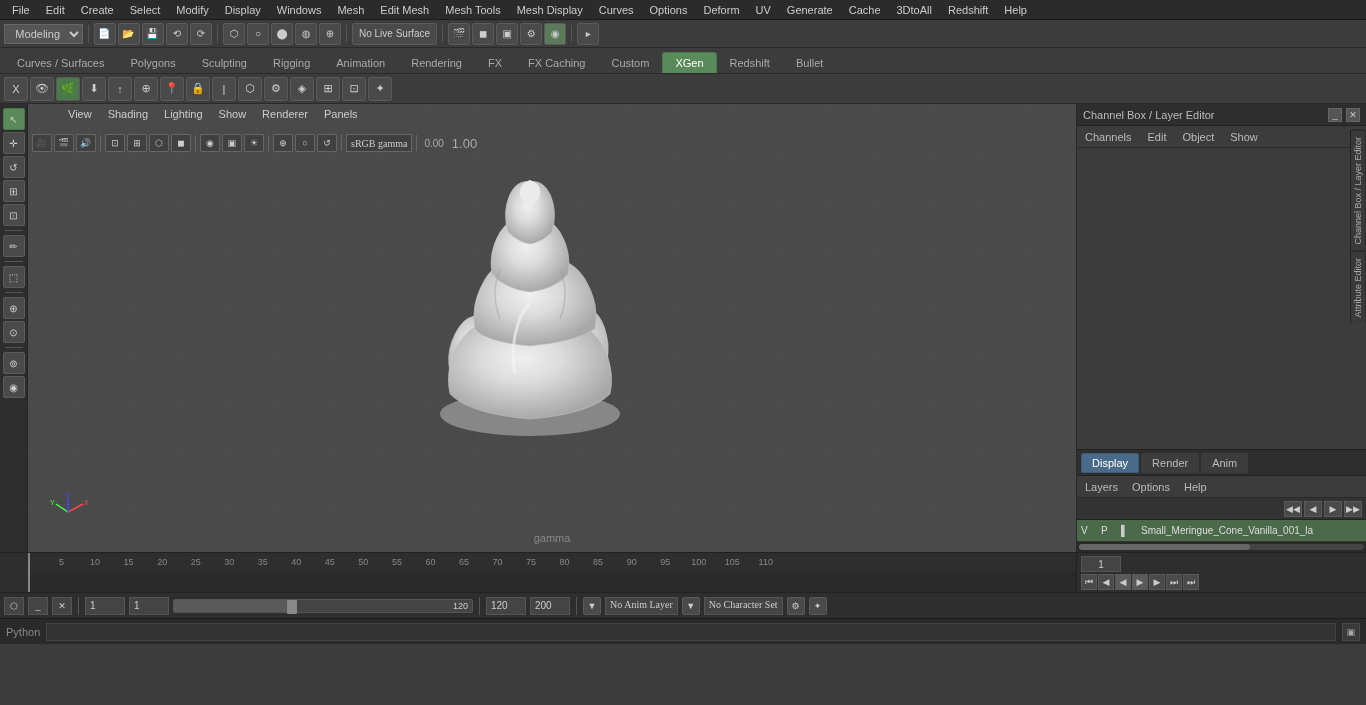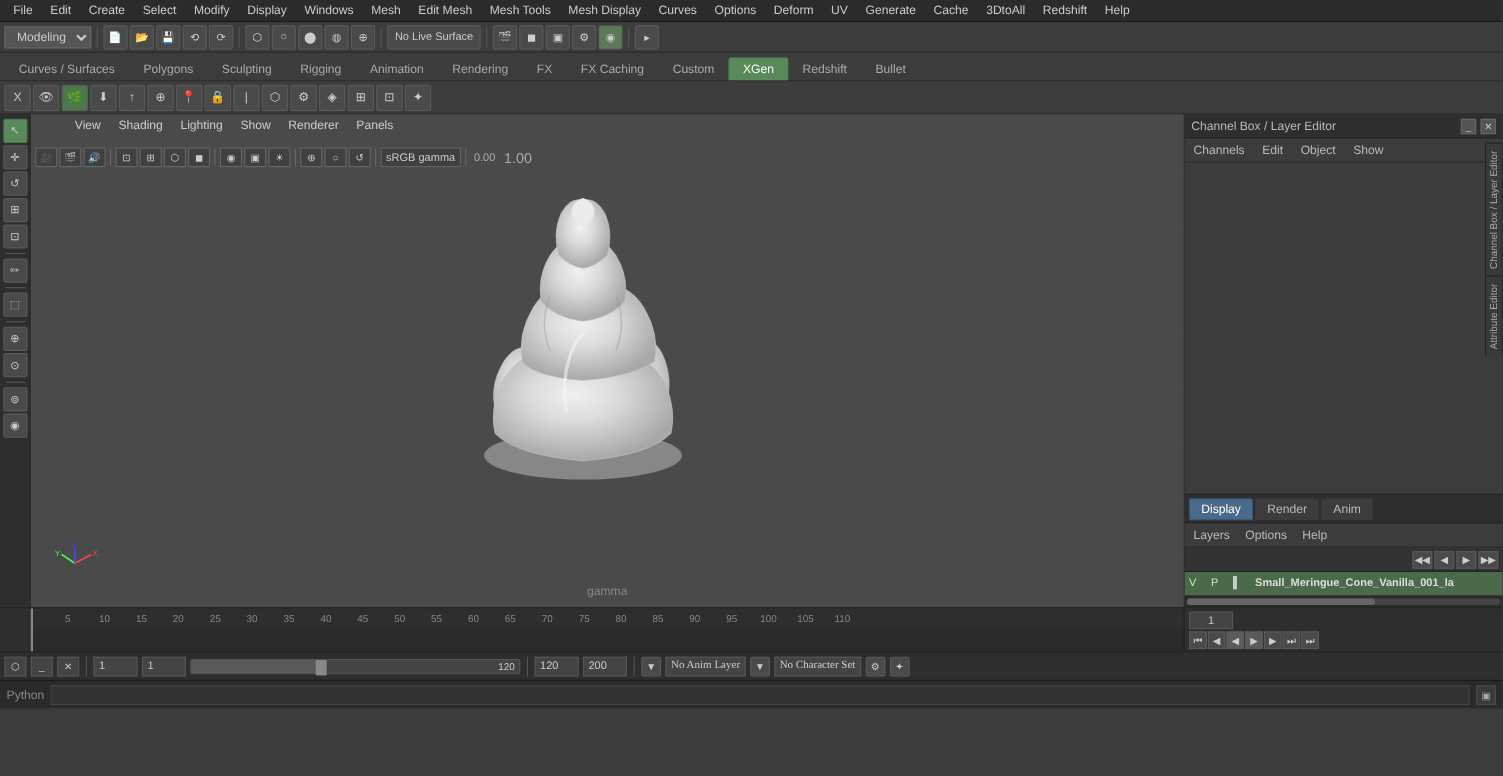--- a/index.html
+++ b/index.html
@@ -226,20 +226,21 @@
     }
     .vp-gamma {
       background: rgba(60,60,60,0.8);
       border: 1px solid #666;
       color: #ccc;
       font-size: 10px;
       padding: 1px 4px;
       height: 18px;
       display: flex;
       align-items: center;
+      font-family: Liberation Serif, serif;
     }
     #persp-label {
       position: absolute;
       bottom: 8px;
       left: 50%;
       transform: translateX(-50%);
       color: #888;
       font-size: 11px;
     }
     #axis-gizmo {
@@ -386,21 +387,21 @@
       gap: 4px;
       background: #4a6a4a;
       border-bottom: 1px solid #333;
     }
     .lr-cell {
       font-size: 10px;
       color: #ddd;
     }
     .lr-v { width: 16px; }
     .lr-p { width: 16px; }
-    .lr-name { flex: 1; font-size: 10px; color: #ddd; overflow: hidden; text-overflow: ellipsis; white-space: nowrap; font-weight: bold; }
+    .lr-name { flex: 1; font-size: 10px; color: #ddd; overflow: hidden; text-overflow: ellipsis; white-space: nowrap; }
     #layer-scrollbar {
       height: 10px;
       background: #2a2a2a;
       display: flex;
       align-items: center;
       padding: 0 2px;
     }
     .ls-track {
       flex: 1;
       height: 6px;

